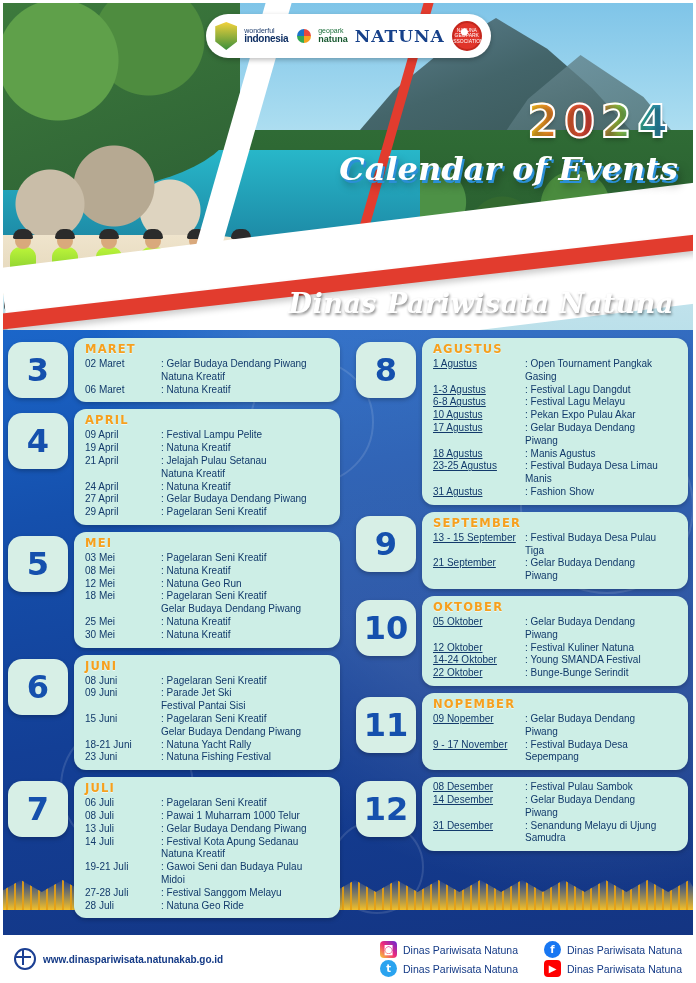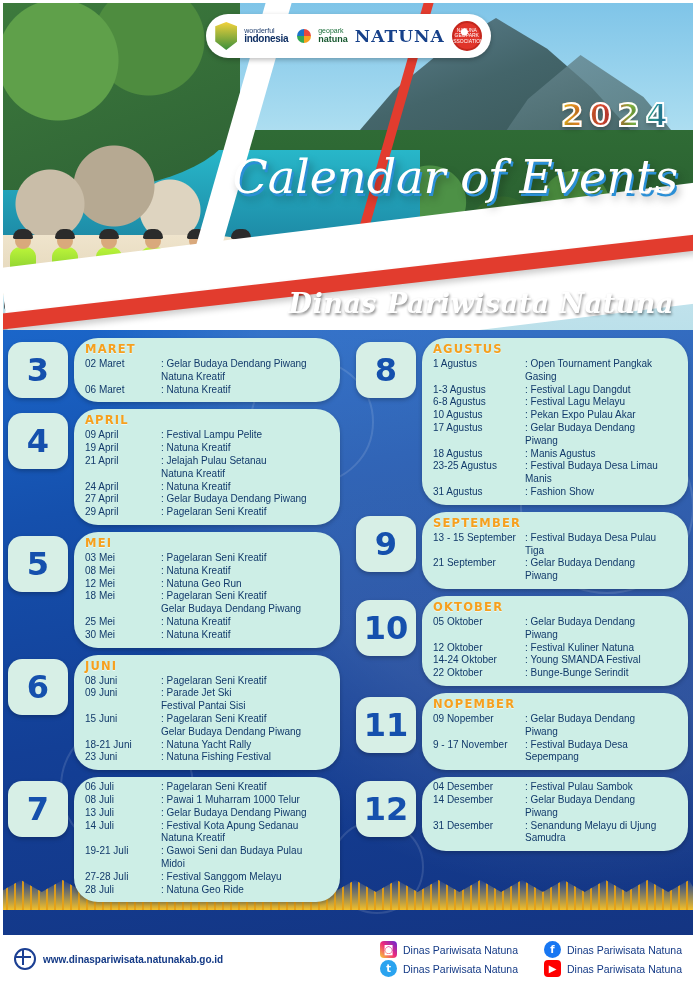--- a/index.html
+++ b/index.html
@@ -169,31 +169,31 @@
     background: radial-gradient(circle at 40% 35%, #fff 0 3px, #e0342a 4px 100%);
     border: 2px solid #c4271d;
     font-size: 5px; color: #fff; display: flex; align-items: center;
     justify-content: center; text-align: center; line-height: 1.05;
   }
 
   
   .year {
     position: absolute; right: 22px; top: 96px;
     font-family: "DejaVu Sans", sans-serif; font-weight: bold;
-    font-size: 32px; letter-spacing: 6px;
+    font-size: 44px; letter-spacing: 6px;
     background: linear-gradient(90deg,#f4c51f 0%, #f06f2c 22%, #e4443a 42%, #8fbf3f 62%, #2fa9a0 80%, #2a74c0 100%);
     -webkit-background-clip: text; background-clip: text; color: transparent;
     -webkit-text-stroke: 2px #ffffff;
     text-shadow: 0 3px 4px rgba(0,0,0,.25);
     z-index: 5;
   }
   .coe {
     position: absolute; right: 18px; top: 150px;
-    font-family: "DejaVu Serif", serif; font-style: italic; font-weight: normal;
-    font-size: 46px; color: #ffffff;
+    font-family: "DejaVu Serif", serif; font-style: italic; font-weight: bold;
+    font-size: 32px; color: #ffffff;
     text-shadow: 2px 3px 0 #2b8fd6, 4px 6px 8px rgba(0,0,0,.35);
     z-index: 5;
   }
   .subtitle {
     position: absolute; right: 22px; top: 288px;
     font-family: "DejaVu Serif", serif; font-style: italic; font-weight: bold;
     font-size: 27px; color: #ffffff;
     text-shadow: 1px 2px 3px rgba(0,0,0,.45);
     letter-spacing: .5px;
     z-index: 7;
@@ -232,41 +232,41 @@
     display: flex; align-items: center; justify-content: center;
     font-family: "DejaVu Sans", sans-serif; font-weight: bold;
     font-size: 32px; color: #1550ad;
     box-shadow: 0 2px 4px rgba(0,0,0,.25);
     margin-right: 6px;
     margin-top: 4px;
   }
   .month-card {
     flex: 1;
     background: #cdeee6;
-    border-radius: 24px;
+    border-radius: 12px;
     padding: 4px 25px 6px 7px;
     box-shadow: 0 2px 4px rgba(0,0,0,.22);
   }
   .month-name {
     font-family: "DejaVu Sans", sans-serif; font-weight: bold;
     font-size: 11.5px; letter-spacing: 1.2px;
     color: #f6a01e;
     margin: 0 0 2px 4px;
     text-shadow: 0 1px 0 rgba(255,255,255,.6);
   }
   .events { display: block; }
   .ev {
     display: flex; font-size: 10px; color: #123a6b; line-height: 1.28;
   }
   .ev .d { width: 76px; min-width: 76px; padding-left: 4px; }
   .ev .t { flex: 1; }
   .ev.cont .d { visibility: hidden; }
 
   
-  .col.right .ev .d { width: 92px; min-width: 92px; }
+  .col.right .ev .d { width: 92px; min-width: 92px; text-decoration: underline; }
   .batik-tri {
     position: absolute; left: 0; top: 880px; width: 696px; height: 30px;
     background:
       repeating-linear-gradient(90deg, transparent 0 6px, rgba(230,160,20,.9) 6px 8px),
       linear-gradient(180deg, #1a3f93 0%, #f3c02a 100%);
     clip-path: polygon(0 100%, 0 40%, 3% 0, 6% 40%, 9% 0, 12% 40%, 15% 0, 18% 40%, 21% 0, 24% 40%, 27% 0, 30% 40%, 33% 0, 36% 40%, 39% 0, 42% 40%, 45% 0, 48% 40%, 51% 0, 54% 40%, 57% 0, 60% 40%, 63% 0, 66% 40%, 69% 0, 72% 40%, 75% 0, 78% 40%, 81% 0, 84% 40%, 87% 0, 90% 40%, 93% 0, 96% 40%, 99% 0, 100% 40%, 100% 100%);
   }
   .footer {
     position: absolute; left: 0; bottom: 0; width: 696px; height: 48px;
     background: #ffffff;
@@ -518,20 +518,21 @@
               <div class="ev">
                 <span class="d">23 Juni</span>
                 <span class="t">: Natuna Fishing Festival</span>
               </div>
             </div>
           </div>
         </div>
         <div class="month-row">
           <div class="num-badge">7</div>
           <div class="month-card">
+            <div class="month-name">JULI</div>
             <div class="events">
               <div class="ev">
                 <span class="d">06 Juli</span>
                 <span class="t">: Pagelaran Seni Kreatif</span>
               </div>
               <div class="ev">
                 <span class="d">08 Juli</span>
                 <span class="t">: Pawai 1 Muharram 1000 Telur</span>
               </div>
               <div class="ev">
@@ -657,21 +658,21 @@
                 <span class="t">: Festival Budaya Desa Sepempang</span>
               </div>
             </div>
           </div>
         </div>
         <div class="month-row">
           <div class="num-badge">12</div>
           <div class="month-card">
             <div class="events">
               <div class="ev">
-                <span class="d">04 Desember</span>
+                <span class="d">08 Desember</span>
                 <span class="t">: Festival Pulau Sambok</span>
               </div>
               <div class="ev">
                 <span class="d">14 Desember</span>
                 <span class="t">: Gelar Budaya Dendang Piwang</span>
               </div>
               <div class="ev">
                 <span class="d">31 Desember</span>
                 <span class="t">: Senandung Melayu di Ujung</span>
               </div>

